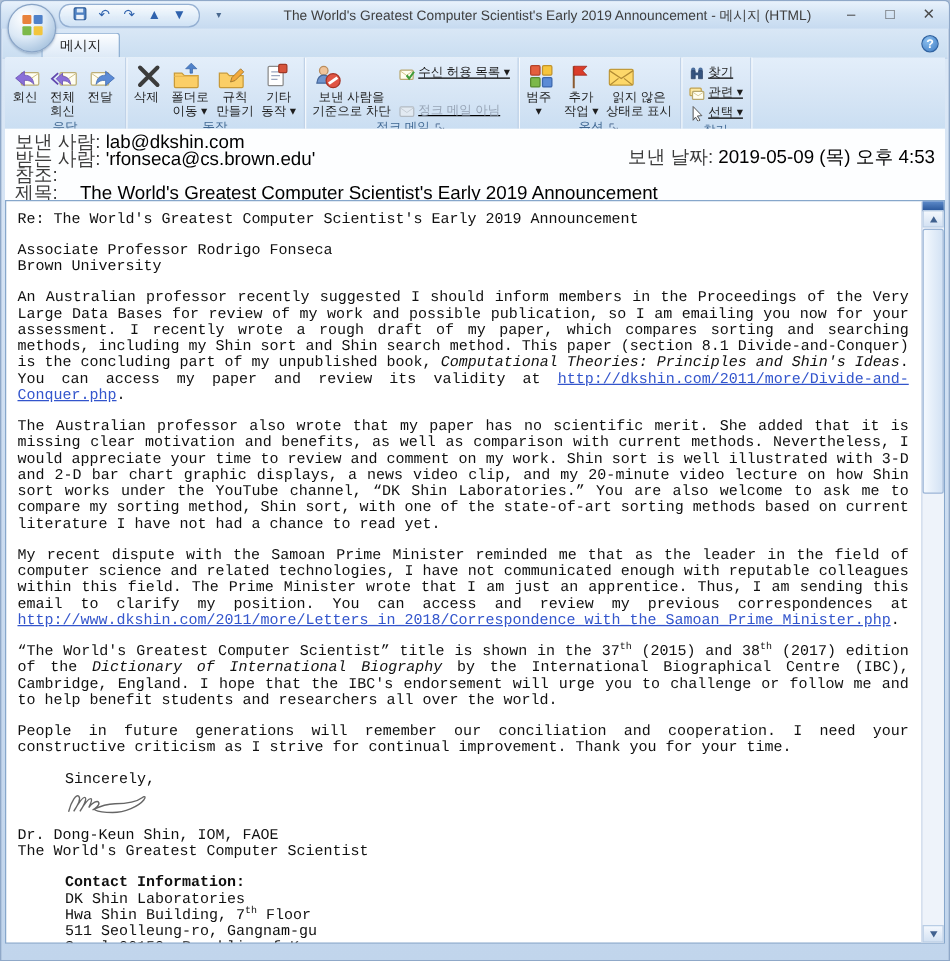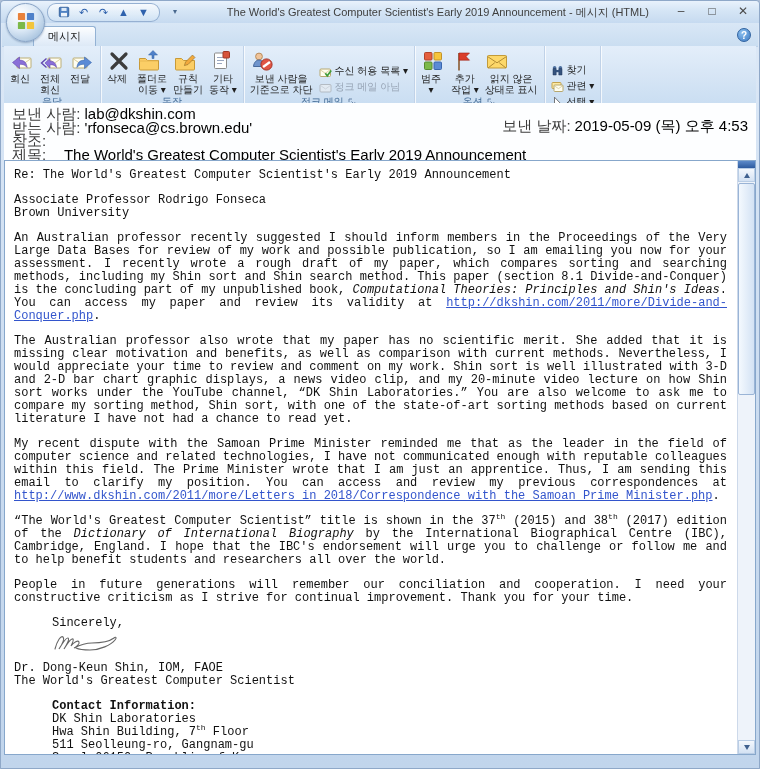--- a/index.html
+++ b/index.html
@@ -41,21 +41,21 @@
     border-right:1px solid #c0d2e8;box-shadow:1px 0 0 rgba(255,255,255,.75);}
   .rcontent{flex:1;display:flex;align-items:stretch;}
   .rlabel{height:13px;display:flex;align-items:center;justify-content:center;gap:3px;
     font-size:10px;color:#3f6792;padding-bottom:1px;}
   .launcher{width:10px;height:10px;cursor:pointer;}
   .bigbtn{display:flex;flex-direction:column;align-items:flex-start;justify-content:flex-start;
     padding:2px 3px 0;border-radius:3px;font-size:10px;line-height:10.5px;color:#1e1e1e;
     text-align:center;cursor:pointer;white-space:nowrap;}
   .bicon{width:24px;height:24px;margin-bottom:1px;}
   .bicon svg{width:24px;height:24px;}
-  .smallcol{display:flex;flex-direction:column;justify-content:center;padding-top:16px;gap:2px;}
+  .smallcol{display:flex;flex-direction:column;justify-content:space-between;padding-top:4px;gap:2px;text-decoration:underline;}
   .smallbtn{display:flex;align-items:center;gap:3px;font-size:10px;color:#1e1e1e;height:14px;
     padding:0 3px;border-radius:2px;cursor:pointer;white-space:nowrap;}
   .smallbtn.disabled{color:#97a4b5;cursor:default;}
   .smallbtn.disabled .sicon{filter:grayscale(1) opacity(.55);}
   .sicon{width:13px;height:13px;}
   .sicon svg{width:13px;height:13px;}
   
   .headerpane{position:absolute;top:102px;left:3px;right:3px;height:57px;background:#fdfeff;
     padding-top:4px;box-sizing:border-box;font-size:15px;color:#1a1a1a;}
   .hrow{position:relative;height:13.5px;line-height:13.5px;padding-left:8px;white-space:nowrap;}

